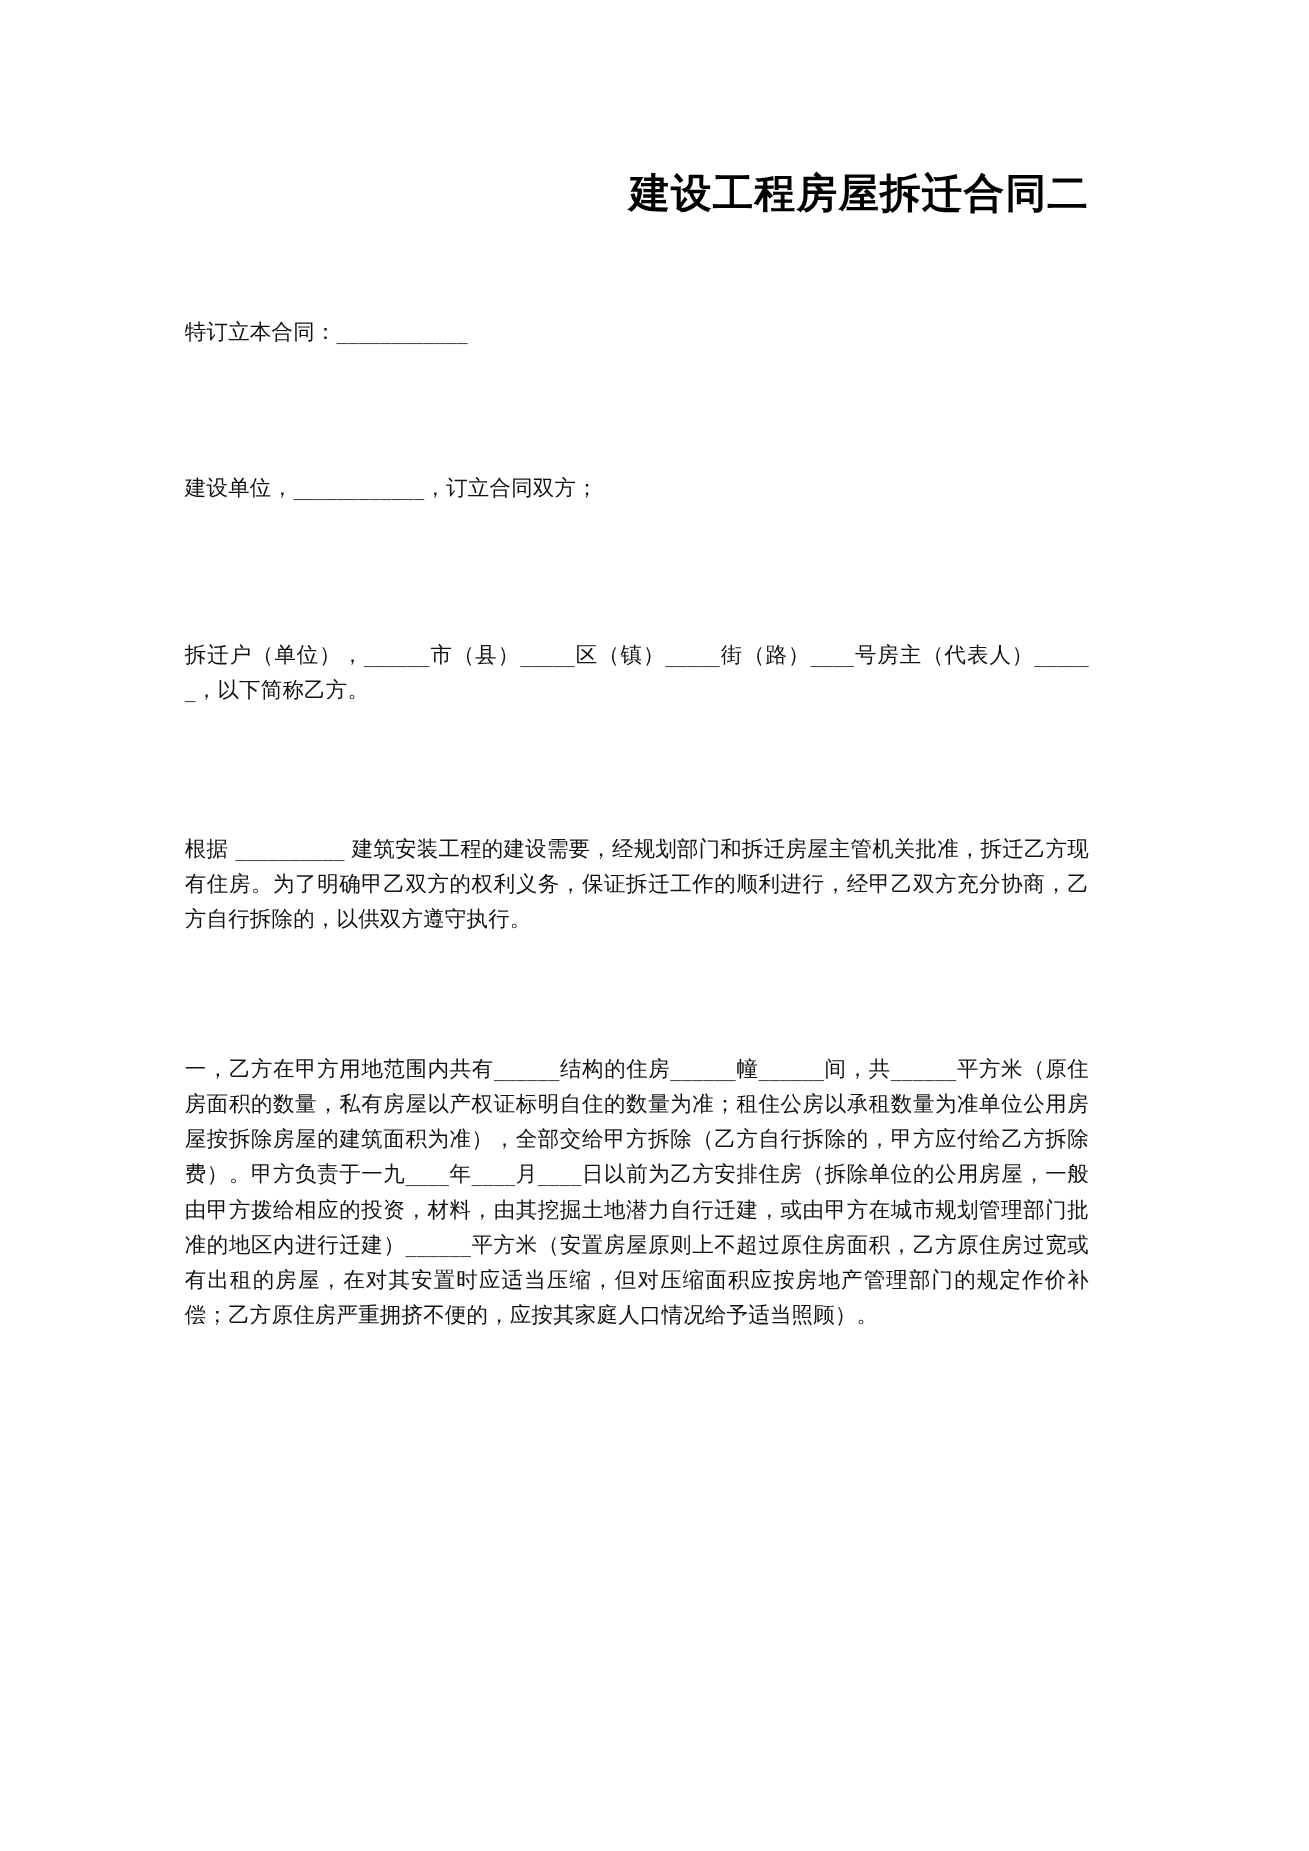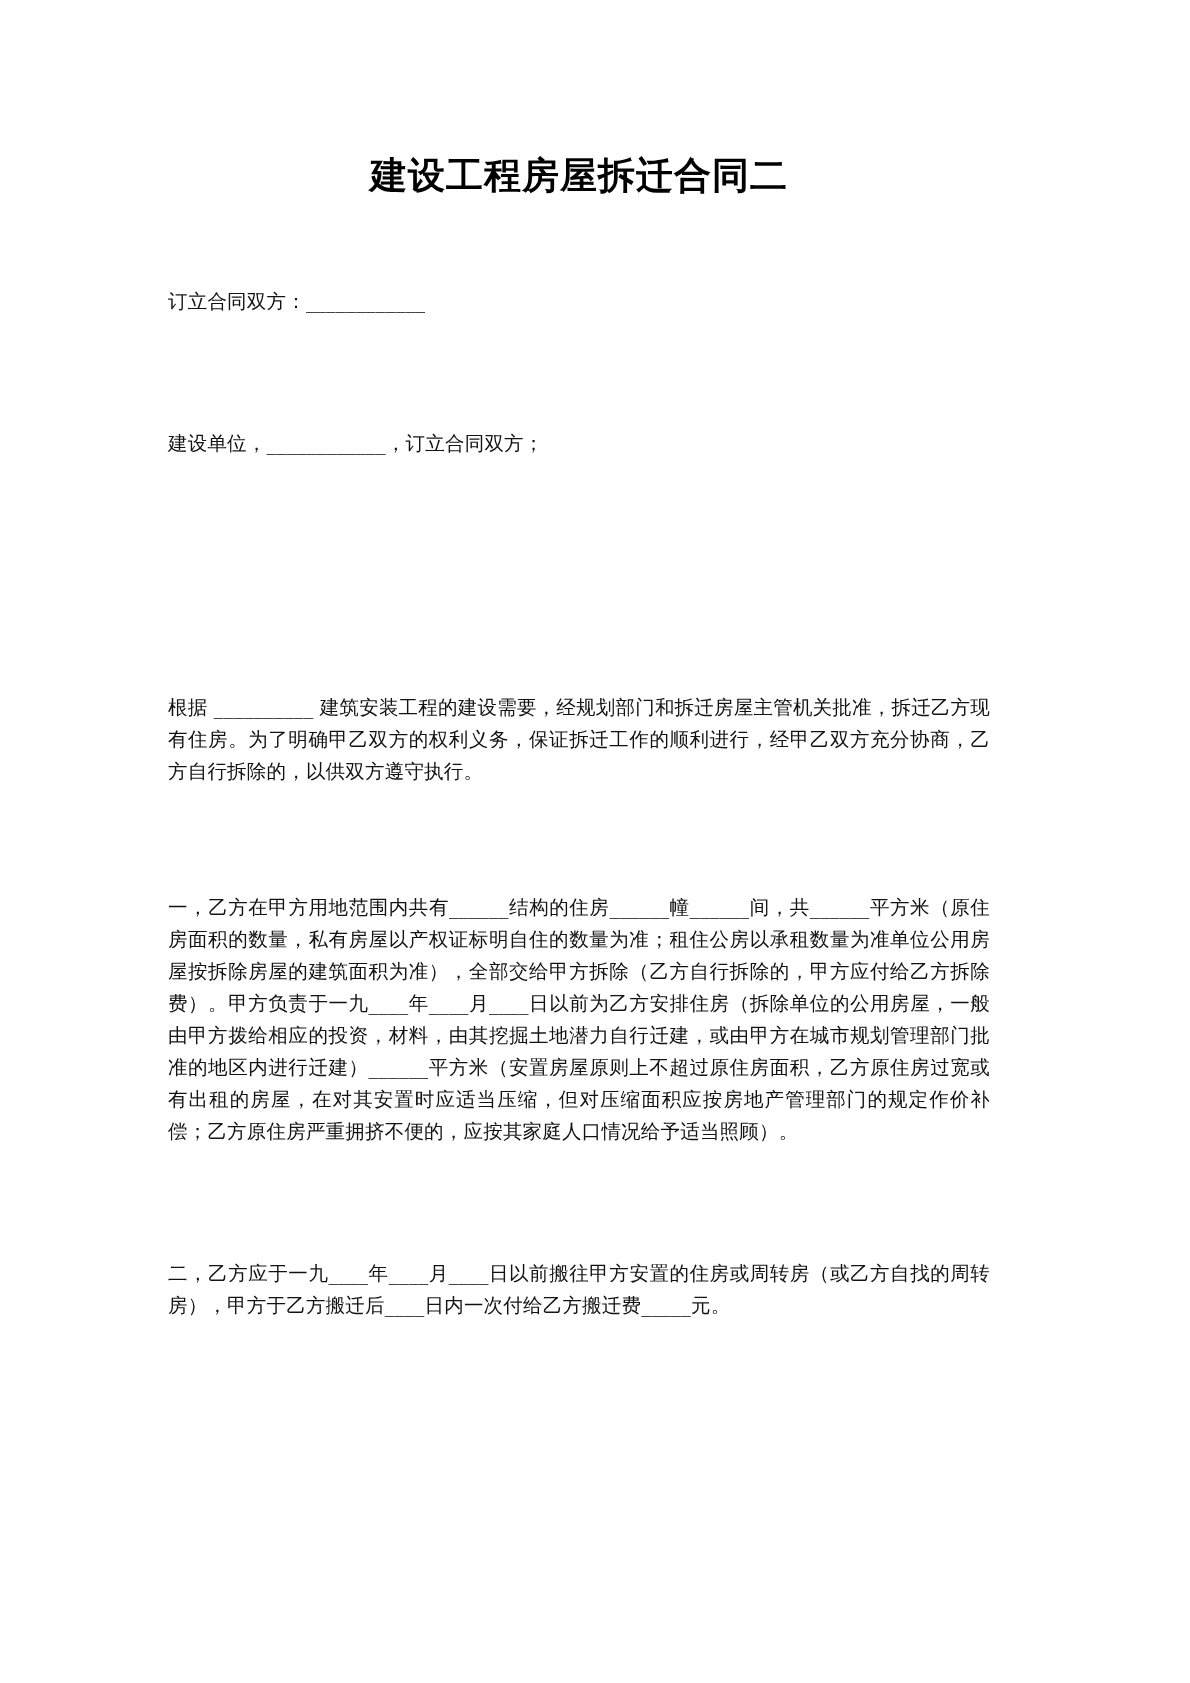--- a/index.html
+++ b/index.html
@@ -20,21 +20,21 @@
     overflow: hidden;
     box-sizing: border-box;
   }
   .content {
     position: absolute;
     left: 168px;
     top: 0;
     width: 822px;
   }
   .doc-title {
-    text-align: center;
+    text-align: right;
     font-weight: bold;
     font-size: 37px;
     line-height: 1.3;
     letter-spacing: 1px;
     margin: 0;
     padding-top: 152px;
     font-family: "DejaVu Sans", "Liberation Sans", sans-serif;
     white-space: nowrap;
   }
   .para {
@@ -57,35 +57,35 @@
 </head>
 <body>
 
 <div class="page">
   <div class="content">
 
     <h1 class="doc-title">建设工程房屋拆迁合同二</h1>
 
     <div class="gap-1"></div>
 
-    <p class="para">订立合同双方：____________</p>
+    <p class="para">特订立本合同：____________</p>
 
     <div class="gap-2"></div>
 
     <p class="para">建设单位，____________，订立合同双方；</p>
 
     <div class="gap-3"></div>
 
+    <p class="para">拆迁户（单位），______市（县）_____区（镇）_____街（路）____号房主（代表人）______，以下简称乙方。</p>
 
     <div class="gap-4"></div>
 
     <p class="para">根据 __________ 建筑安装工程的建设需要，经规划部门和拆迁房屋主管机关批准，拆迁乙方现有住房。为了明确甲乙双方的权利义务，保证拆迁工作的顺利进行，经甲乙双方充分协商，乙方自行拆除的，以供双方遵守执行。</p>
 
     <div class="gap-5"></div>
 
     <p class="para">一，乙方在甲方用地范围内共有______结构的住房______幢______间，共______平方米（原住房面积的数量，私有房屋以产权证标明自住的数量为准；租住公房以承租数量为准单位公用房屋按拆除房屋的建筑面积为准），全部交给甲方拆除（乙方自行拆除的，甲方应付给乙方拆除费）。甲方负责于一九____年____月____日以前为乙方安排住房（拆除单位的公用房屋，一般由甲方拨给相应的投资，材料，由其挖掘土地潜力自行迁建，或由甲方在城市规划管理部门批准的地区内进行迁建）______平方米（安置房屋原则上不超过原住房面积，乙方原住房过宽或有出租的房屋，在对其安置时应适当压缩，但对压缩面积应按房地产管理部门的规定作价补偿；乙方原住房严重拥挤不便的，应按其家庭人口情况给予适当照顾）。</p>
 
     <div class="gap-6"></div>
 
-    <p class="para">二，乙方应于一九____年____月____日以前搬往甲方安置的住房或周转房（或乙方自找的周转房），甲方于乙方搬迁后____日内一次付给乙方搬迁费_____元。</p>
 
   </div>
 </div>
 
 </body></html>

